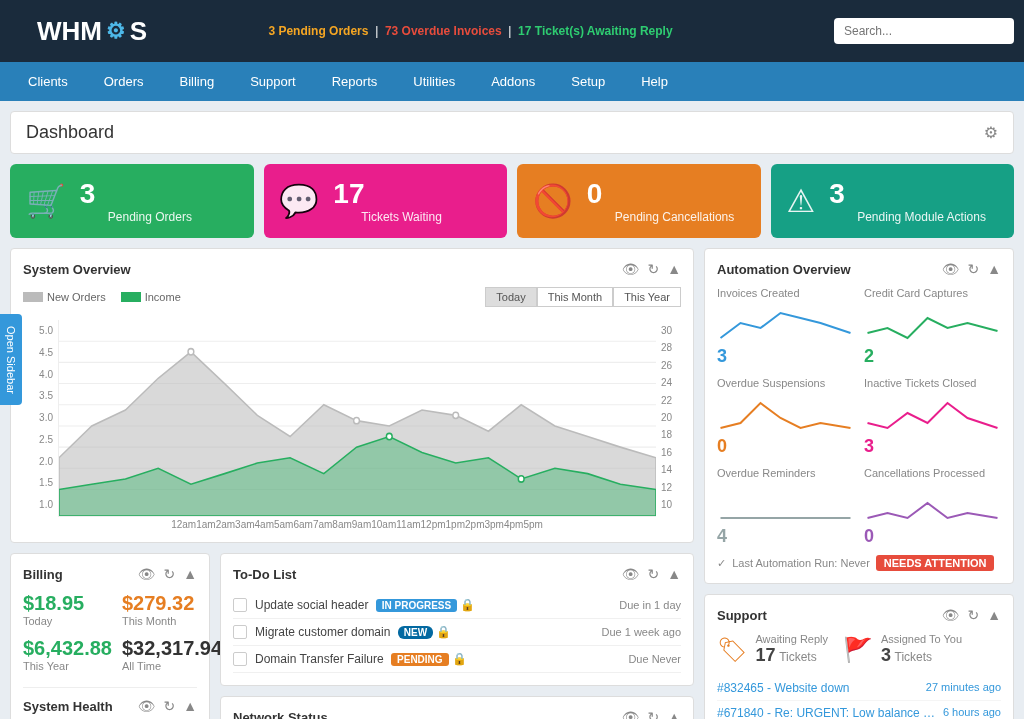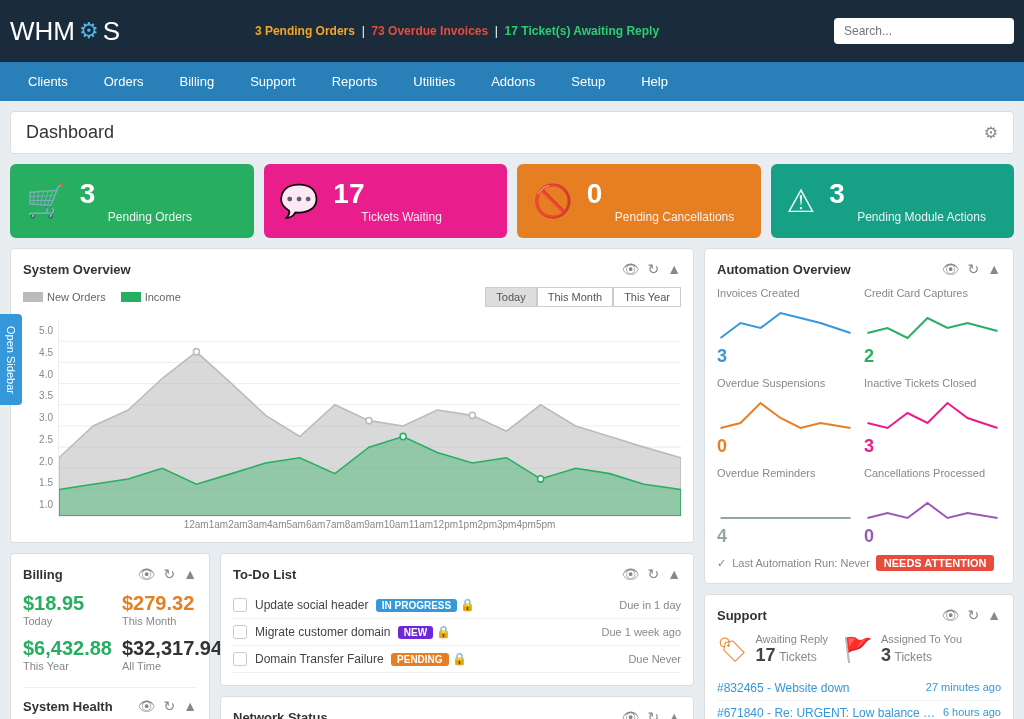--- a/index.html
+++ b/index.html
@@ -1,20 +1,20 @@
 <!DOCTYPE html>
 <html><head>
   <meta charset="utf-8">
   <style>
     * { box-sizing: border-box; margin: 0; padding: 0; }
     body { font-family: 'Segoe UI', Arial, sans-serif; background: #e8edf2; font-size: 13px; color: #444; }
 
     
     .topbar { background: #1a2b3c; display: flex; align-items: center; justify-content: space-between; padding: 0 10px; height: 62px; }
-    .logo { color: white; font-size: 26px; font-weight: normal; display: flex; align-items: center; gap: 4px; }
+    .logo { color: white; font-size: 26px; font-weight: bold; display: flex; align-items: center; gap: 4px; margin-left: 27px; }
     .logo-gear { color: #4db8e8; font-size: 22px; }
     .alert-bar { color: white; font-size: 12px; text-align: center; }
     .alert-bar span { font-weight: bold; }
     .alert-orange { color: #f5a623; }
     .alert-red { color: #e74c3c; }
     .alert-green { color: #2ecc71; }
     .search-box { display: flex; align-items: center; padding-left: 40px; }
     .search-box input { padding: 6px 10px; border-radius: 4px; border: none; width: 180px; font-size: 12px; }
 
     
@@ -75,21 +75,21 @@
     .billing-item .amount.orange { color: #e67e22; }
     .billing-item .label { font-size: 11px; color: #888; }
 
     
     .todo-item { display: flex; align-items: center; gap: 8px; padding: 6px 0; border-bottom: 1px solid #f0f0f0; font-size: 12px; }
     .todo-checkbox { width: 14px; height: 14px; border: 1px solid #ccc; border-radius: 2px; flex-shrink: 0; }
     .todo-text { flex: 1; color: #444; }
     .todo-due { font-size: 11px; color: #888; }
     .badge { padding: 1px 6px; border-radius: 3px; font-size: 10px; font-weight: bold; color: white; margin-left: 4px; }
     .badge-blue { background: #3498db; }
-    .badge-green { background: #6d28d9; }
+    .badge-green { background: #0369a1; border-radius: 6px; }
     .badge-orange { background: #e67e22; }
 
     
     .automation-grid { display: grid; grid-template-columns: 1fr 1fr; gap: 10px; }
     .auto-item { text-align: left; }
     .auto-label { font-size: 11px; color: #888; margin-bottom: 4px; }
     .auto-value { font-size: 18px; font-weight: bold; }
     .auto-value.blue { color: #3498db; }
     .auto-value.green { color: #27ae60; }
     .auto-value.orange { color: #e67e22; }
@@ -277,20 +277,33 @@
               <span>10am</span>
               <span>11am</span>
               <span>12pm</span>
               <span>1pm</span>
               <span>2pm</span>
               <span>3pm</span>
               <span>4pm</span>
               <span>5pm</span>
             </div>
           </div>
+          <div class="chart-y-right">
+            <span>30</span>
+            <span>28</span>
+            <span>26</span>
+            <span>24</span>
+            <span>22</span>
+            <span>20</span>
+            <span>18</span>
+            <span>16</span>
+            <span>14</span>
+            <span>12</span>
+            <span>10</span>
+          </div>
         </div>
       </div>
 
       <div style="display:flex;gap:10px;">
 
         <div class="panel" style="width:200px;flex-shrink:0;">
           <div class="panel-header">
             <span class="panel-title">Billing</span>
             <div class="panel-actions">
               <span>👁</span>

